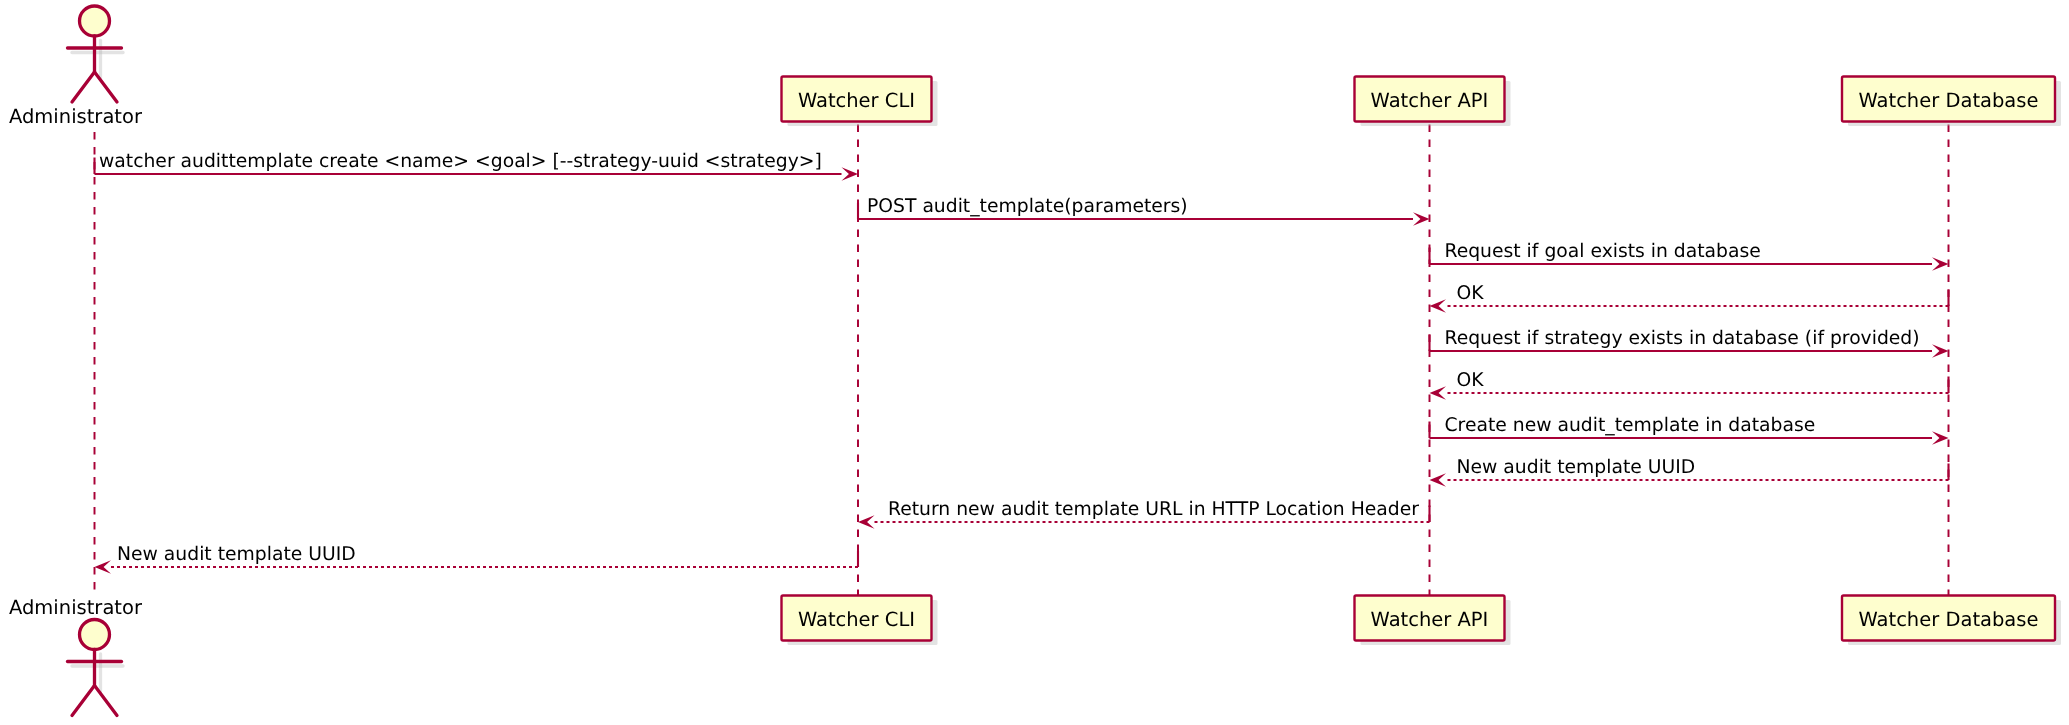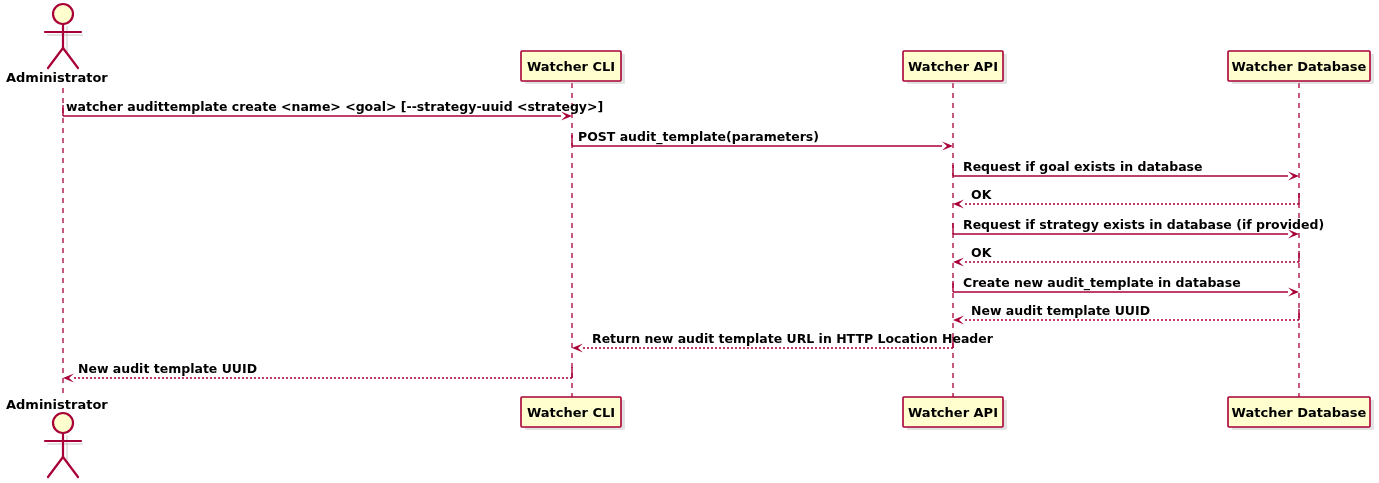--- a/index.html
+++ b/index.html
@@ -10,21 +10,20 @@
   }
   body {
     font-family: "DejaVu Sans", sans-serif;
   }
   #diagram-root {
     position: relative;
     width: 1379px;
     height: 483px;
     background: #FFFFFF;
     overflow: hidden;
-    font-weight: bold;
   }
   #diagram-svg {
     position: absolute;
     left: 0;
     top: 0;
     width: 1379px;
     height: 483px;
     display: block;
   }
   .plabel {

